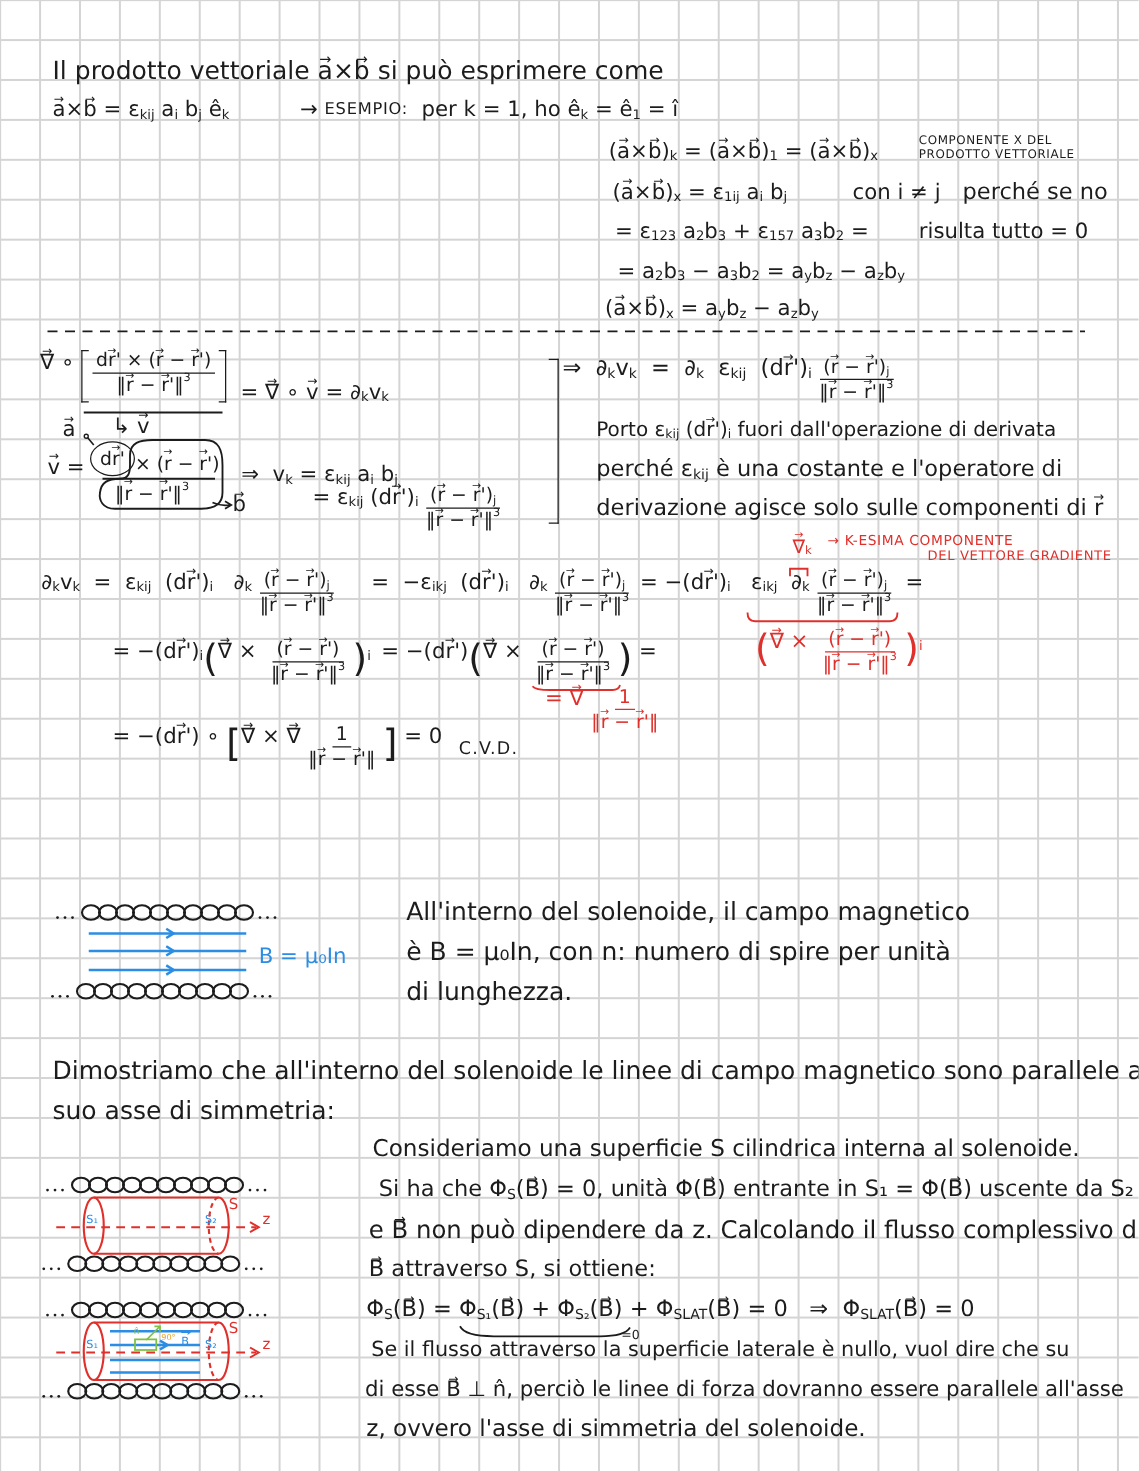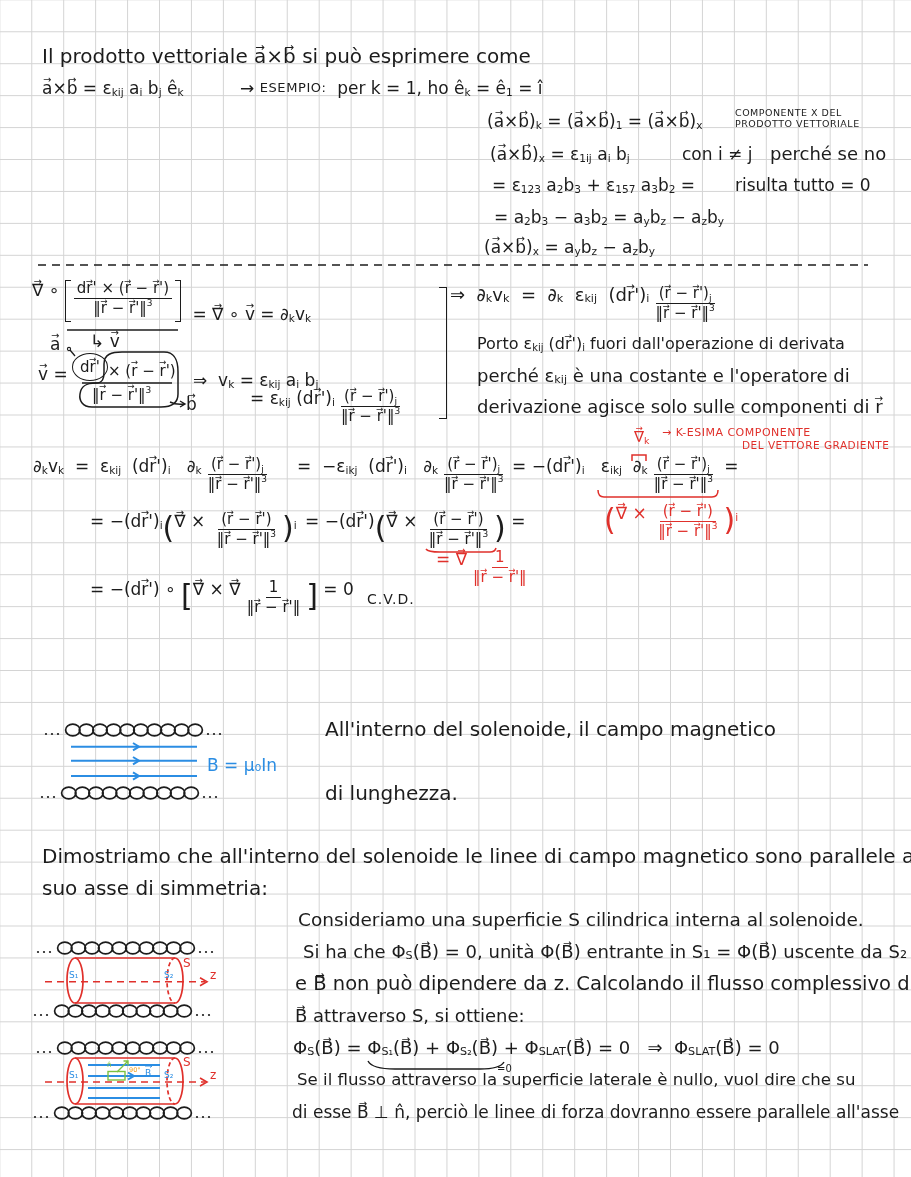--- a/index.html
+++ b/index.html
@@ -391,20 +391,23 @@
 <div class="r" style="left:367px;top:589px;font-size:14px;letter-spacing:1px">
       <span>C.V.D.</span>
     </div>
 
 <div class="r blue" style="left:207px;top:755px">
       <span>B = μ₀In</span>
     </div>
 <div class="r" style="left:325px;top:719px;font-size:20px">
       <span>All'interno del solenoide, il campo magnetico</span>
     </div>
+<div class="r" style="left:325px;top:751px;font-size:20px">
+      <span>è B = μ₀In, con n: numero di spire per unità</span>
+    </div>
 <div class="r" style="left:325px;top:783px;font-size:20px">
       <span>di lunghezza.</span>
     </div>
 
 <div class="r" style="left:42px;top:846px;font-size:20px">
       <span>Dimostriamo che all'interno del solenoide le linee di campo magnetico sono parallele al</span>
     </div>
 <div class="r" style="left:42px;top:878px;font-size:20px">
       <span>suo asse di simmetria:</span>
     </div>
@@ -458,20 +461,23 @@
 <div class="r" style="left:497px;top:1063px;font-size:10px;line-height:11px">
       <span>=0</span>
     </div>
 <div class="r" style="left:297px;top:1070px;font-size:16.6px">
       <span>Se il flusso attraverso la superficie laterale è nullo, vuol dire che su</span>
     </div>
 <div class="r" style="left:292px;top:1102px;font-size:17px">
       <span>di esse </span>
       <span class="v">B</span>
       <span> ⊥ n̂, perciò le linee di forza dovranno essere parallele all'asse</span>
+    </div>
+<div class="r" style="left:293px;top:1134px;font-size:18.5px">
+      <span>z, ovvero l'asse di simmetria del solenoide.</span>
     </div>
 
 <svg class="overlay" width="911" height="1177" viewBox="0 0 911 1177">
   <defs>
     <g id="coil-row" fill="none" stroke="#1c1c1c" stroke-width="1.7">
       <circle cx="2" cy="4" r="1.1" fill="#1c1c1c" stroke="none"></circle>
       <circle cx="8" cy="4" r="1.1" fill="#1c1c1c" stroke="none"></circle>
       <circle cx="14" cy="4" r="1.1" fill="#1c1c1c" stroke="none"></circle>
       <ellipse cx="28.8" cy="0" rx="7.2" ry="5.8"></ellipse>
       <ellipse cx="42.4" cy="0" rx="7.2" ry="5.8"></ellipse>

